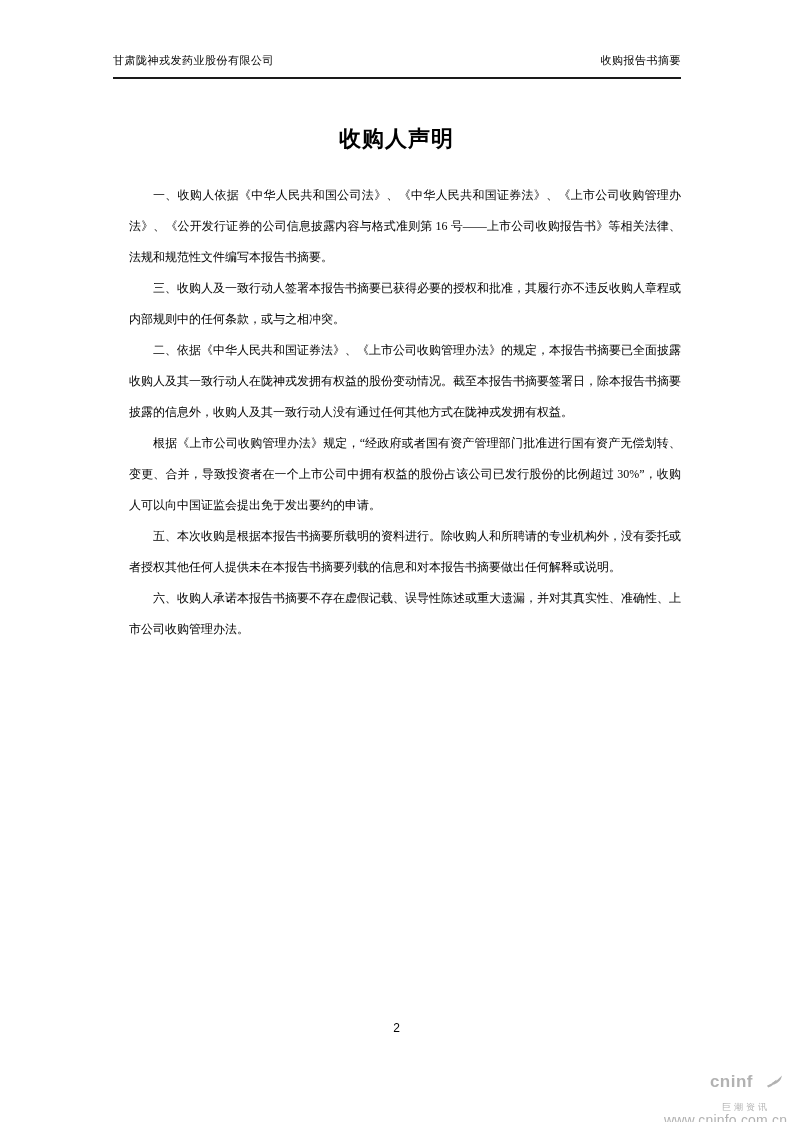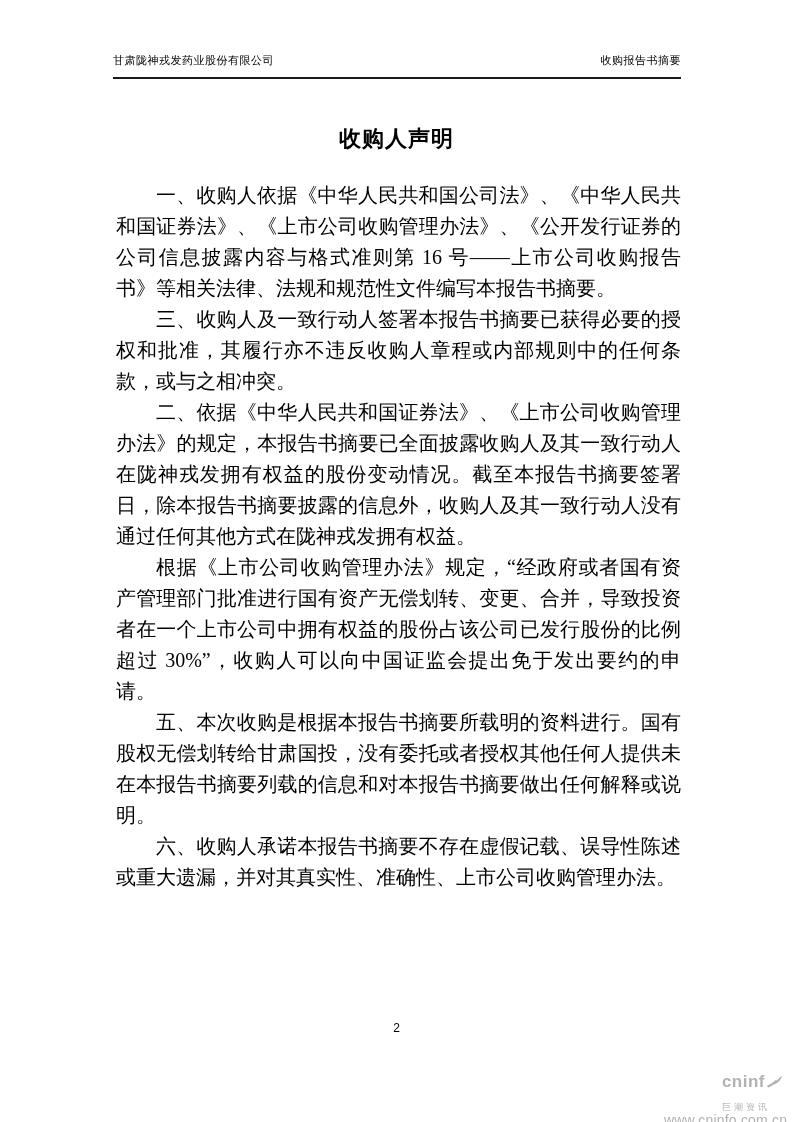--- a/index.html
+++ b/index.html
@@ -35,23 +35,23 @@
     left: 0;
     width: 100%;
     text-align: center;
     font-size: 22px;
     font-weight: bold;
     letter-spacing: 1px;
   }
   .doc-body {
     position: absolute;
     top: 180px;
-    left: 116px;
+    left: 129px;
     right: 112px;
-    font-size: 20px;
+    font-size: 12px;
     line-height: 31px;
     text-align: justify;
   }
   .doc-body p {
     margin: 0;
     padding: 0;
     text-indent: 2em;
   }
   .page-number {
     position: absolute;
@@ -70,21 +70,21 @@
     text-align: right;
     color: #b2b2b2;
     font-family: "Liberation Sans", "DejaVu Sans", sans-serif;
     line-height: 1.15;
     padding-right: 4px;
   }
   .logo-brand-row {
     display: flex;
     align-items: center;
     justify-content: flex-end;
-    gap: 0;
+    gap: 12px;
   }
   .logo-brand {
     font-size: 17px;
     font-weight: bold;
     letter-spacing: 0.5px;
   }
   .logo-swirl {
     width: 19px;
     height: 19px;
     display: inline-block;
@@ -111,21 +111,21 @@
     <span>收购报告书摘要</span>
   </div>
 
   <div class="doc-title">收购人声明</div>
 
   <div class="doc-body">
     <p>一、收购人依据《中华人民共和国公司法》、《中华人民共和国证券法》、《上市公司收购管理办法》、《公开发行证券的公司信息披露内容与格式准则第 16 号——上市公司收购报告书》等相关法律、法规和规范性文件编写本报告书摘要。</p>
     <p>三、收购人及一致行动人签署本报告书摘要已获得必要的授权和批准，其履行亦不违反收购人章程或内部规则中的任何条款，或与之相冲突。</p>
     <p>二、依据《中华人民共和国证券法》、《上市公司收购管理办法》的规定，本报告书摘要已全面披露收购人及其一致行动人在陇神戎发拥有权益的股份变动情况。截至本报告书摘要签署日，除本报告书摘要披露的信息外，收购人及其一致行动人没有通过任何其他方式在陇神戎发拥有权益。</p>
     <p>根据《上市公司收购管理办法》规定，“经政府或者国有资产管理部门批准进行国有资产无偿划转、变更、合并，导致投资者在一个上市公司中拥有权益的股份占该公司已发行股份的比例超过 30%”，收购人可以向中国证监会提出免于发出要约的申请。</p>
-    <p>五、本次收购是根据本报告书摘要所载明的资料进行。国有股权无偿划转给甘肃国投，没有委托或者授权其他任何人提供未在本报告书摘要列载的信息和对本报告书摘要做出任何解释或说明。</p>
+    <p>五、本次收购是根据本报告书摘要所载明的资料进行。除收购人和所聘请的专业机构外，没有委托或者授权其他任何人提供未在本报告书摘要列载的信息和对本报告书摘要做出任何解释或说明。</p>
     <p>六、收购人承诺本报告书摘要不存在虚假记载、误导性陈述或重大遗漏，并对其真实性、准确性、上市公司收购管理办法。</p>
   </div>
 
   <div class="page-number">2</div>
 
   <div class="footer-logo">
     <div class="logo-brand-row">
       <span class="logo-brand">cninf</span>
       <span class="logo-swirl">
         <svg viewBox="0 0 24 24" width="19" height="19">

